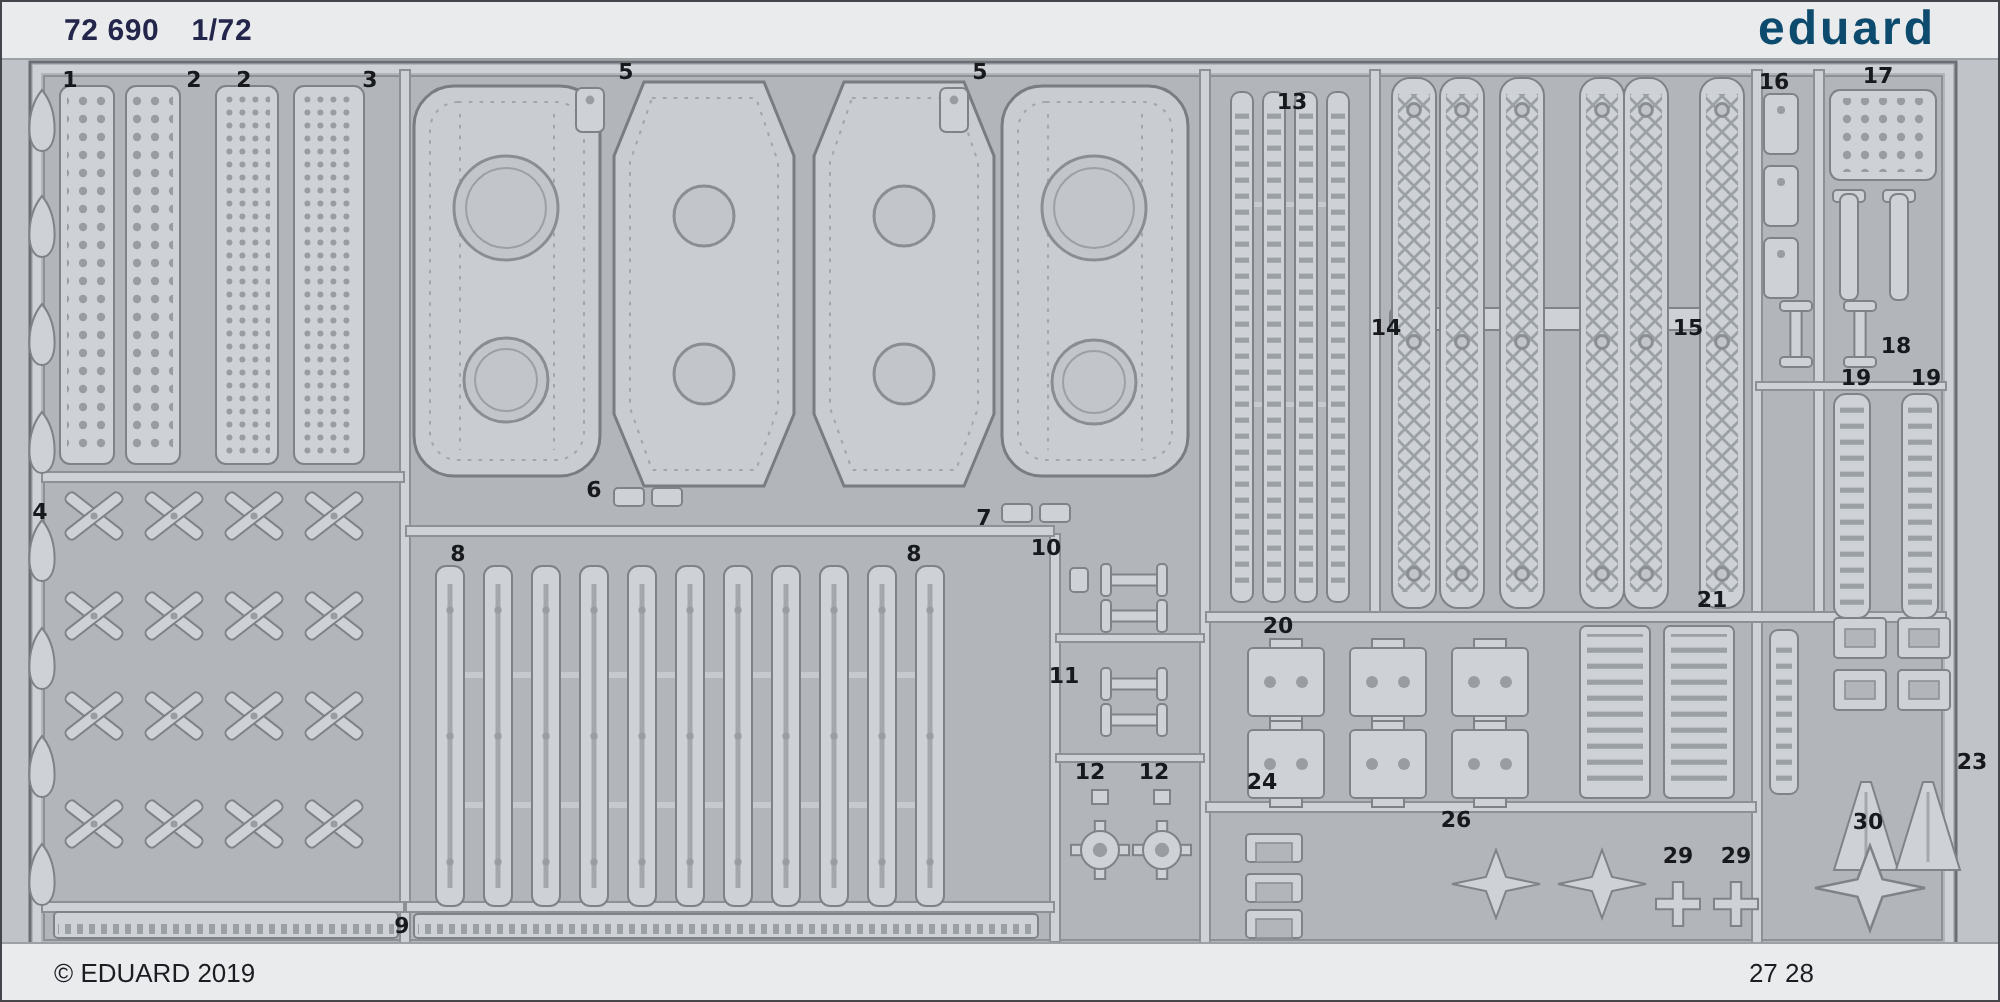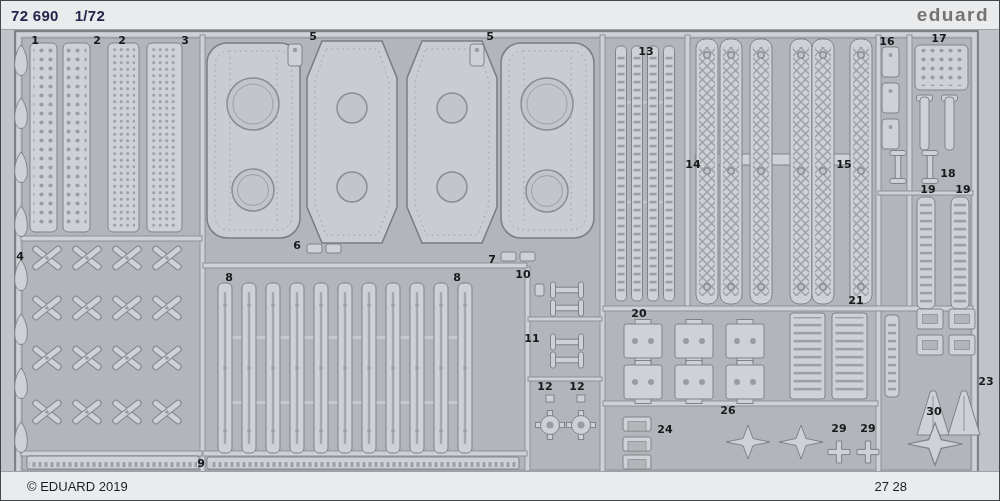--- a/index.html
+++ b/index.html
@@ -4,27 +4,27 @@
 <style>
   html,body { margin:0; padding:0; background:#9aa0a6; }
   .stage {
     position:relative; width:1000px; height:501px; overflow:hidden;
     background:#c0c4c8; border:1px solid #43474b; box-sizing:border-box;
     font-family:"Liberation Sans", sans-serif;
   }
   .header-bar {
     position:absolute; top:0; left:0; right:0; height:28px;
     background:#e9ebed; border-bottom:1px solid #9da1a5;
-    display:flex; align-items:center; padding:0 10px; gap:16px; z-index:5;
+    display:flex; align-items:center; padding:0 31px; gap:16px; z-index:5;
   }
   .header-bar .sku, .header-bar .title, .header-bar .scale {
     font-weight:700; font-size:15px; color:#23264a; letter-spacing:.3px; white-space:pre;
   }
   .brand {
-    margin-left:auto; font-weight:700; font-size:19px; color:#737373; letter-spacing:1.5px;
+    margin-left:auto; font-weight:700; font-size:24px; color:#0c4a6e; letter-spacing:1.5px;
   }
   .footer-bar {
     position:absolute; bottom:0; left:0; right:0; height:24px;
     background:#e9ebed; border-top:1px solid #9da1a5;
     display:flex; align-items:center; padding:2px 26px; z-index:5;
     font-size:13px; color:#1b1d22;
   }
   .footer-right { margin-left:auto; margin-right:66px; display:flex; gap:14px; }
   .sheet-svg { position:absolute; top:0; left:0; z-index:1; }
   .labels { position:absolute; top:0; left:0; width:1000px; height:501px; z-index:3; pointer-events:none; }
@@ -390,21 +390,21 @@
       <span class="part-label" style="left: 692px; top: 163px;">14</span>
       <span class="part-label" style="left: 843px; top: 163px;">15</span>
       <span class="part-label" style="left: 886px; top: 40px;">16</span>
       <span class="part-label" style="left: 938px; top: 37px;">17</span>
       <span class="part-label" style="left: 947px; top: 172px;">18</span>
       <span class="part-label" style="left: 927px; top: 188px;">19</span>
       <span class="part-label" style="left: 962px; top: 188px;">19</span>
       <span class="part-label" style="left: 638px; top: 312px;">20</span>
       <span class="part-label" style="left: 855px; top: 299px;">21</span>
       <span class="part-label" style="left: 985px; top: 380px;">23</span>
-      <span class="part-label" style="left: 630px; top: 428px; margin-left: 34px;">24</span>
+      <span class="part-label" style="left: 630px; top: 390px;">24</span>
       <span class="part-label" style="left: 727px; top: 409px;">26</span>
       <span class="part-label" style="left: 838px; top: 427px;">29</span>
       <span class="part-label" style="left: 867px; top: 427px;">29</span>
       <span class="part-label" style="left: 933px; top: 410px;">30</span>
     </div>
 
   <div class="header-bar">
     <span class="sku">72 690</span>
     <span class="scale">1/72</span>
     <span class="brand">eduard</span>

